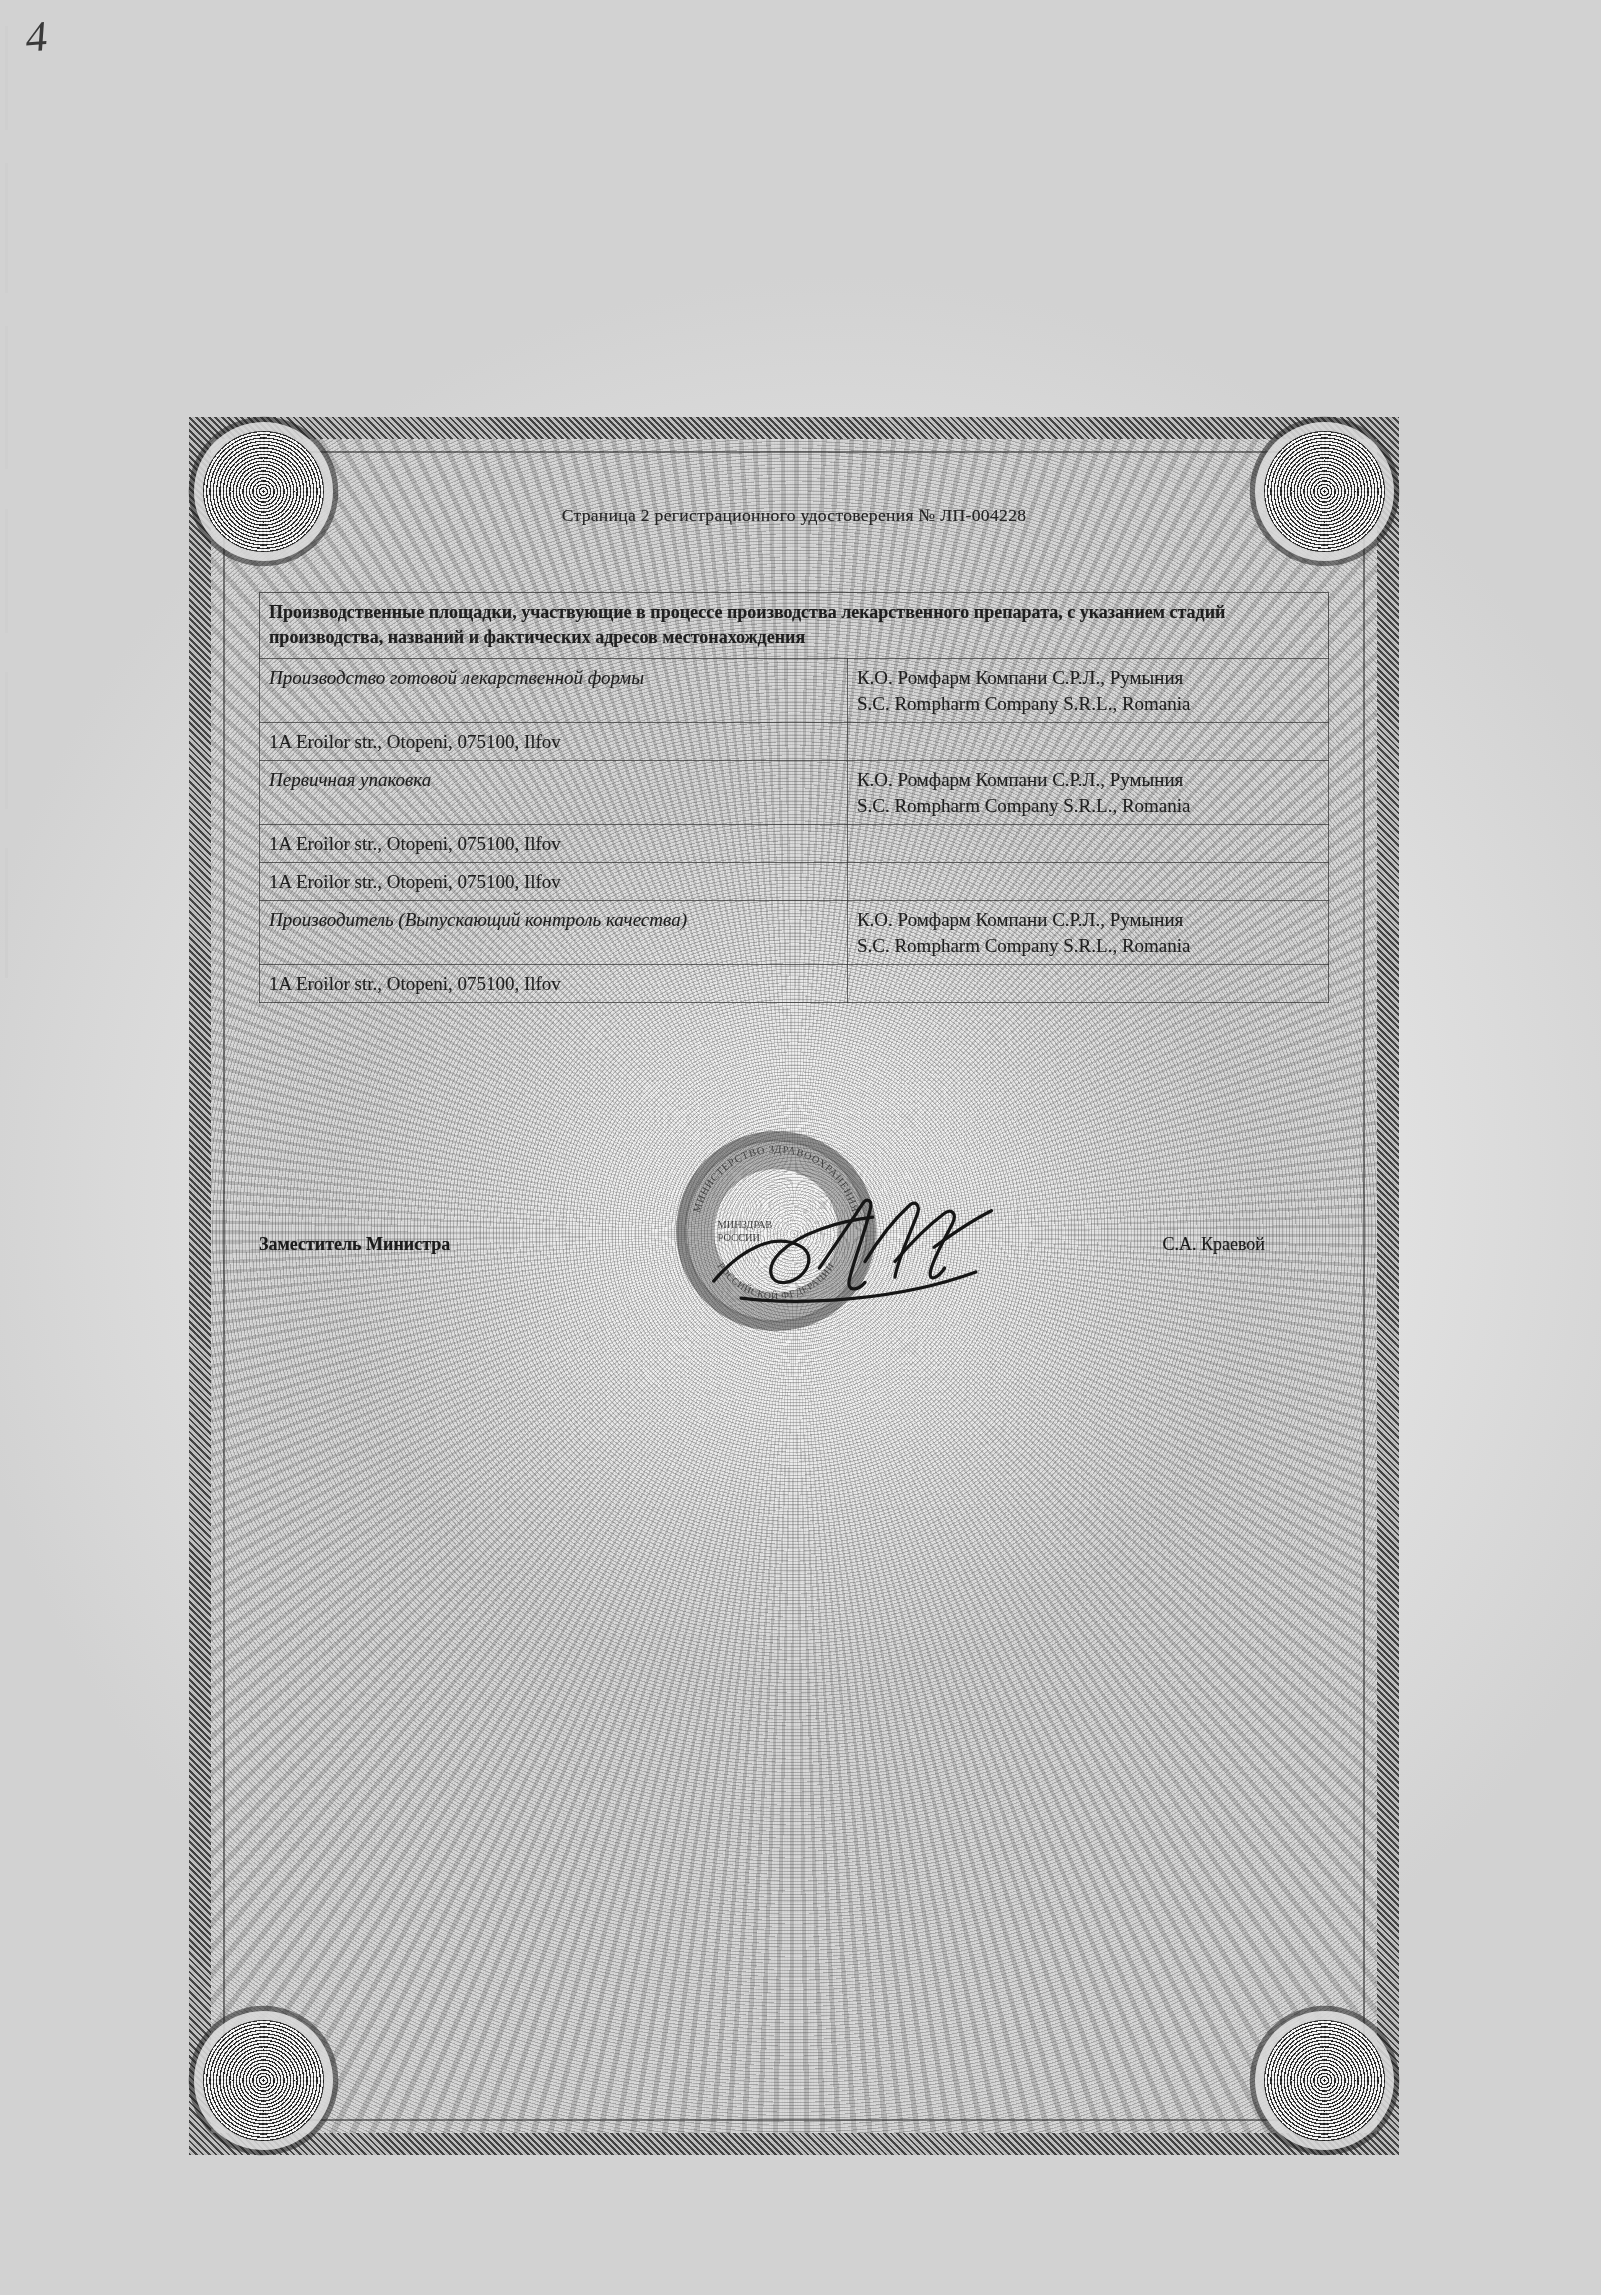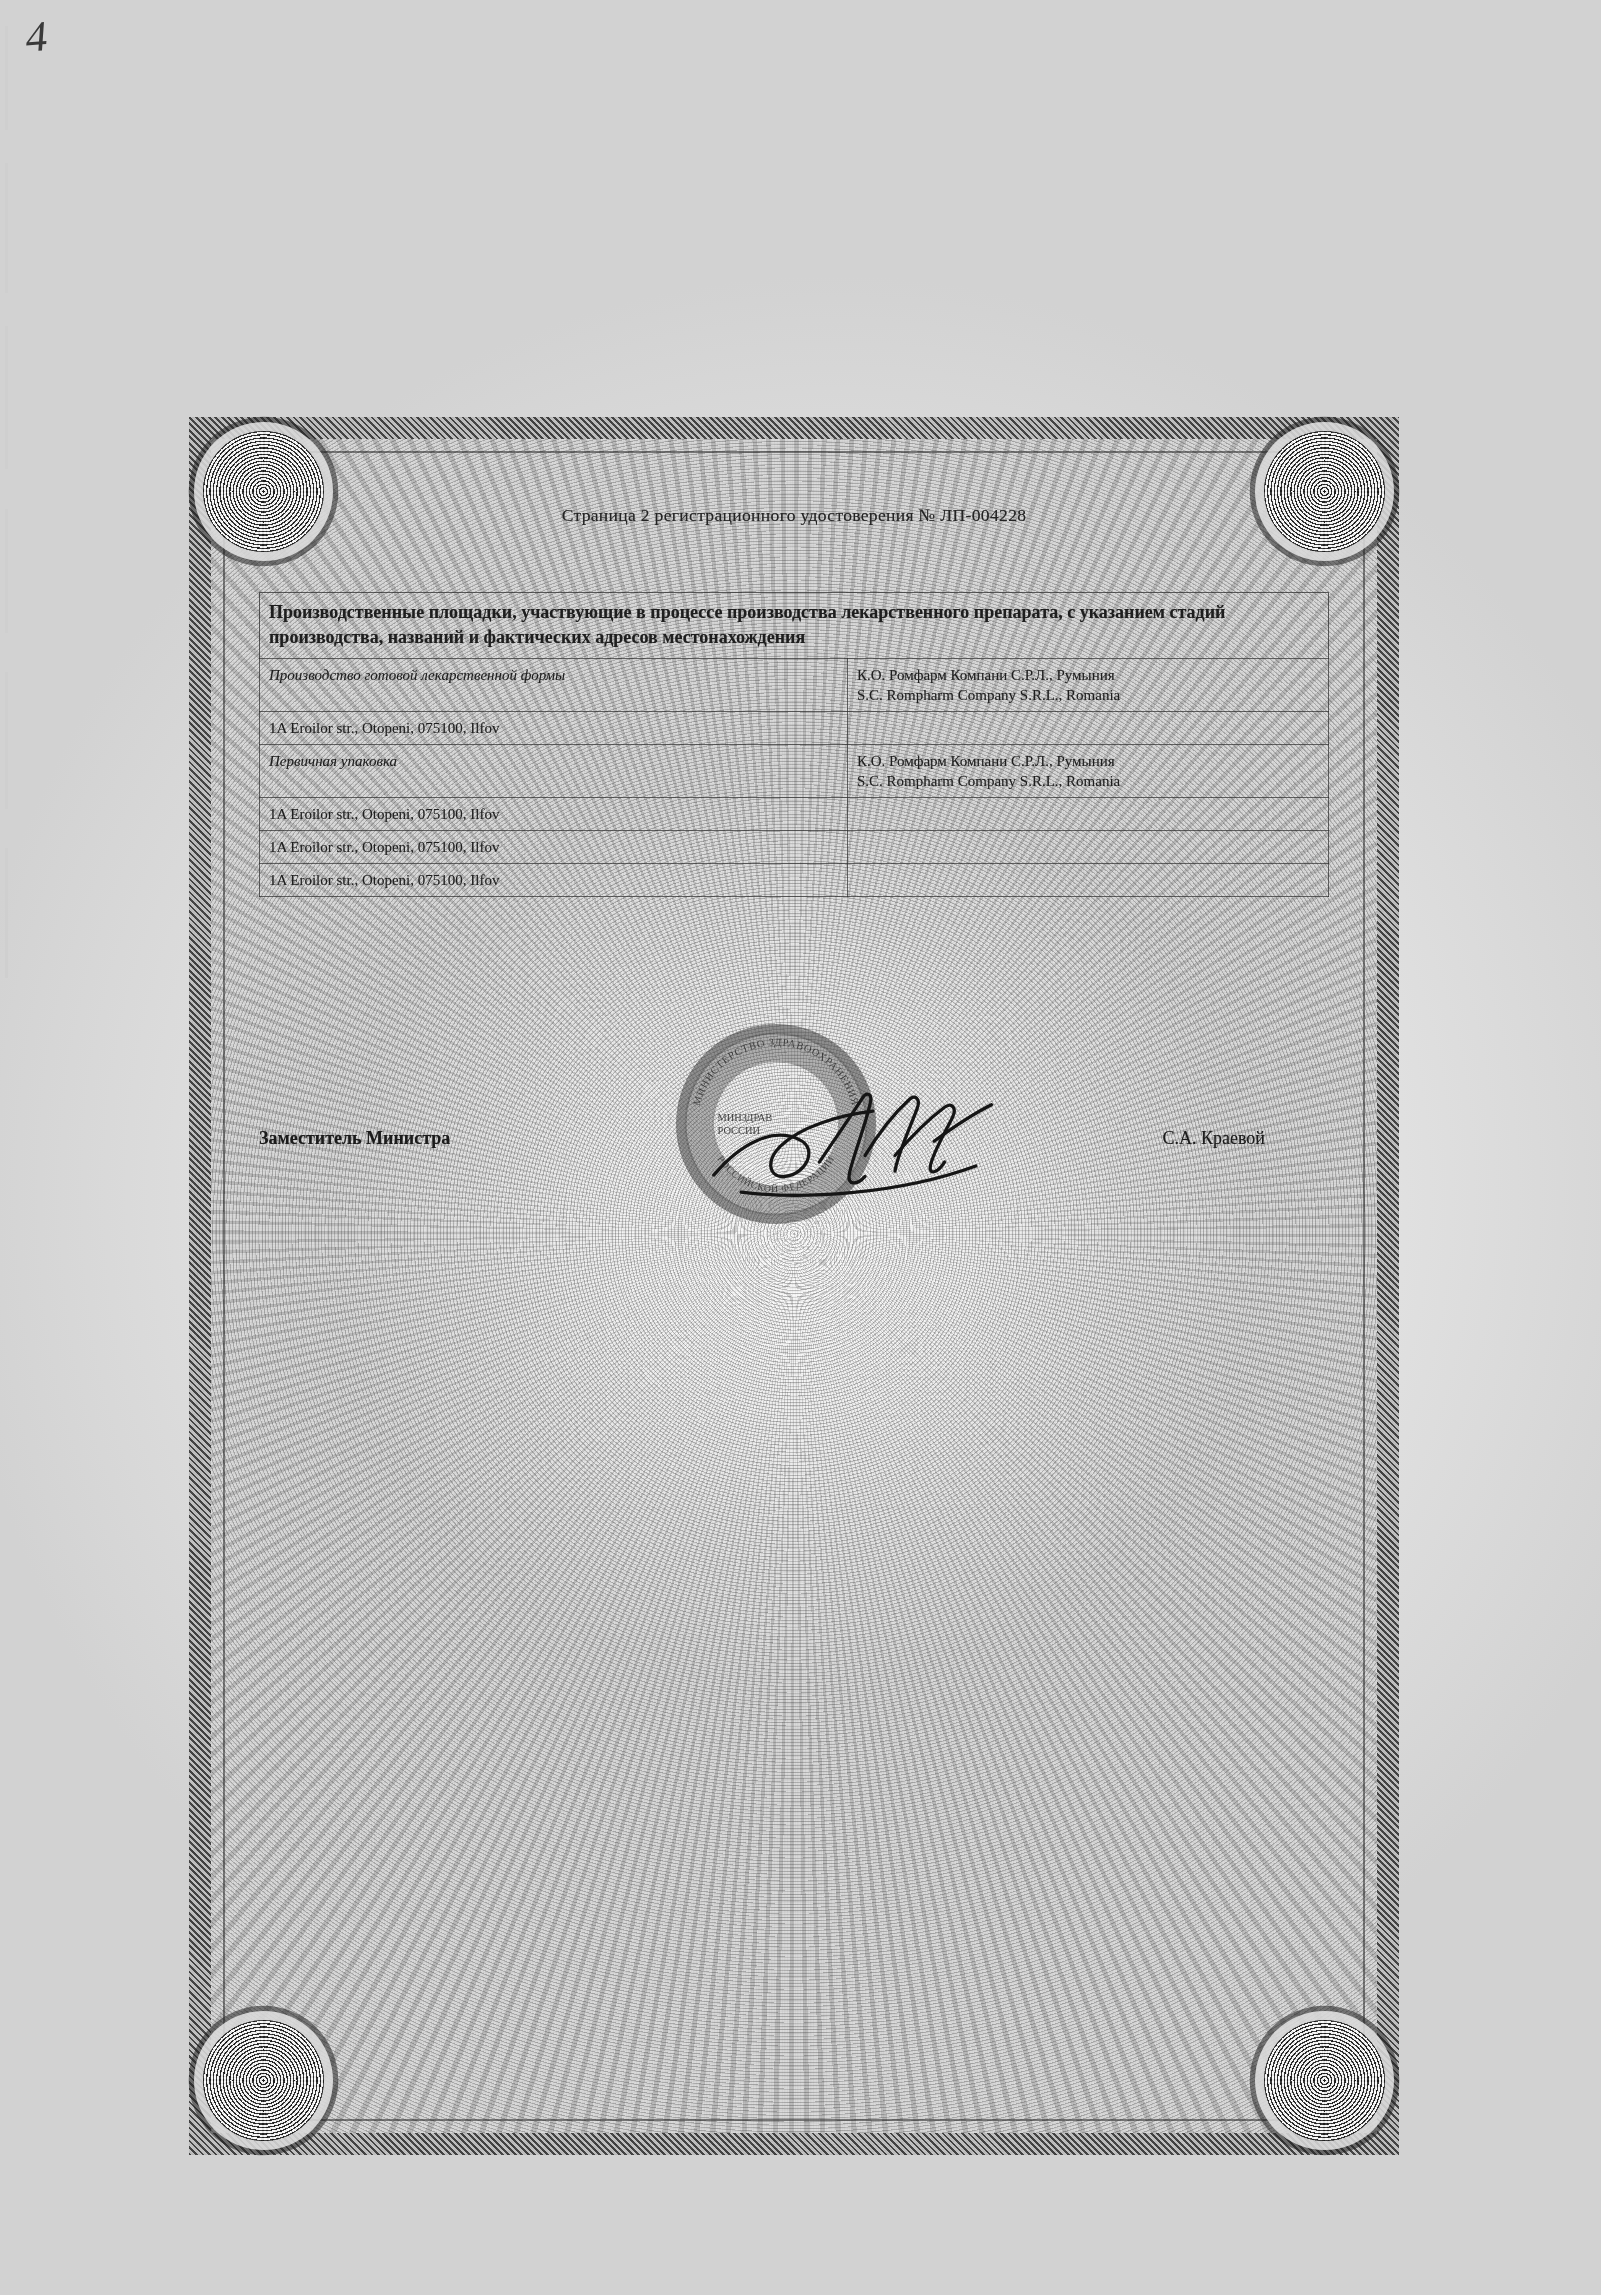--- a/index.html
+++ b/index.html
@@ -145,21 +145,21 @@
     color: #1e1e1e;
     border: 1.3px solid rgba(45,45,45,.75);
     border-bottom: none;
     padding: 6.5px 9px 7.8px 9px;
     text-shadow: 0 0 0.7px rgba(0,0,0,.3);
   }
 
   table.sites {
     width: 100%;
     border-collapse: collapse;
-    font-size: 15px;
+    font-size: 19px;
     color: #1e1e1e;
     padding-left: 36px;
   }
   table.sites td {
     border: 1.3px solid rgba(45,45,45,.7);
     padding: 5.9px 9px 5.9px 9px;
     vertical-align: top;
     line-height: 1.34;
     text-shadow: 0 0 0.7px rgba(0,0,0,.25);
   }
@@ -298,20 +298,27 @@
           <tr class="addr-row">
             <td class="stage">1A Eroilor str., Otopeni, 075100, Ilfov</td>
             <td class="maker"></td>
           </tr>
 
           <tr class="addr-row">
             <td class="stage">1A Eroilor str., Otopeni, 075100, Ilfov</td>
             <td class="maker"></td>
           </tr>
 
+          <tr>
+            <td class="stage">Производитель (Выпускающий контроль качества)</td>
+            <td class="maker">
+              <div>К.О. Ромфарм Компани С.Р.Л., Румыния</div>
+              <div>S.C. Rompharm Company S.R.L., Romania</div>
+            </td>
+          </tr>
           <tr class="addr-row">
             <td class="stage">1A Eroilor str., Otopeni, 075100, Ilfov</td>
             <td class="maker"></td>
           </tr>
         </tbody>
       </table>
 
       <div class="sign-zone">
 
         <div class="sign-title">Заместитель Министра</div>

